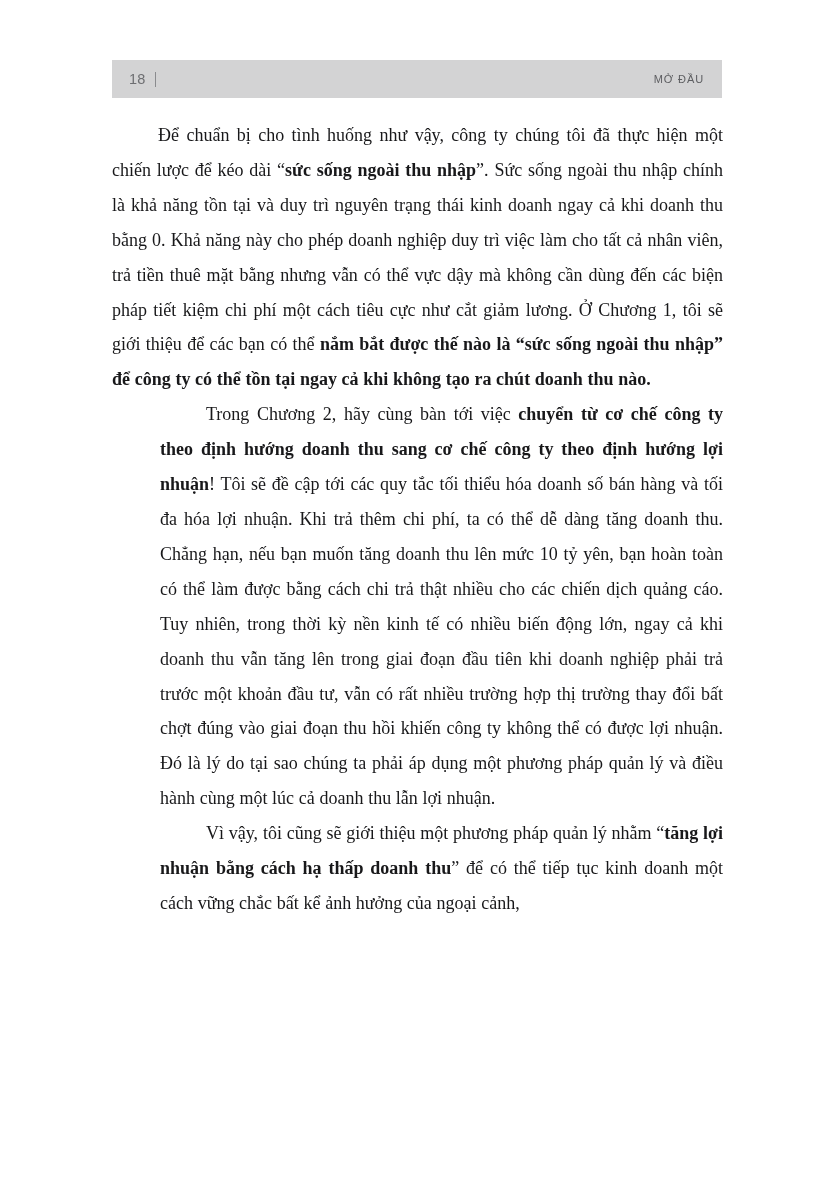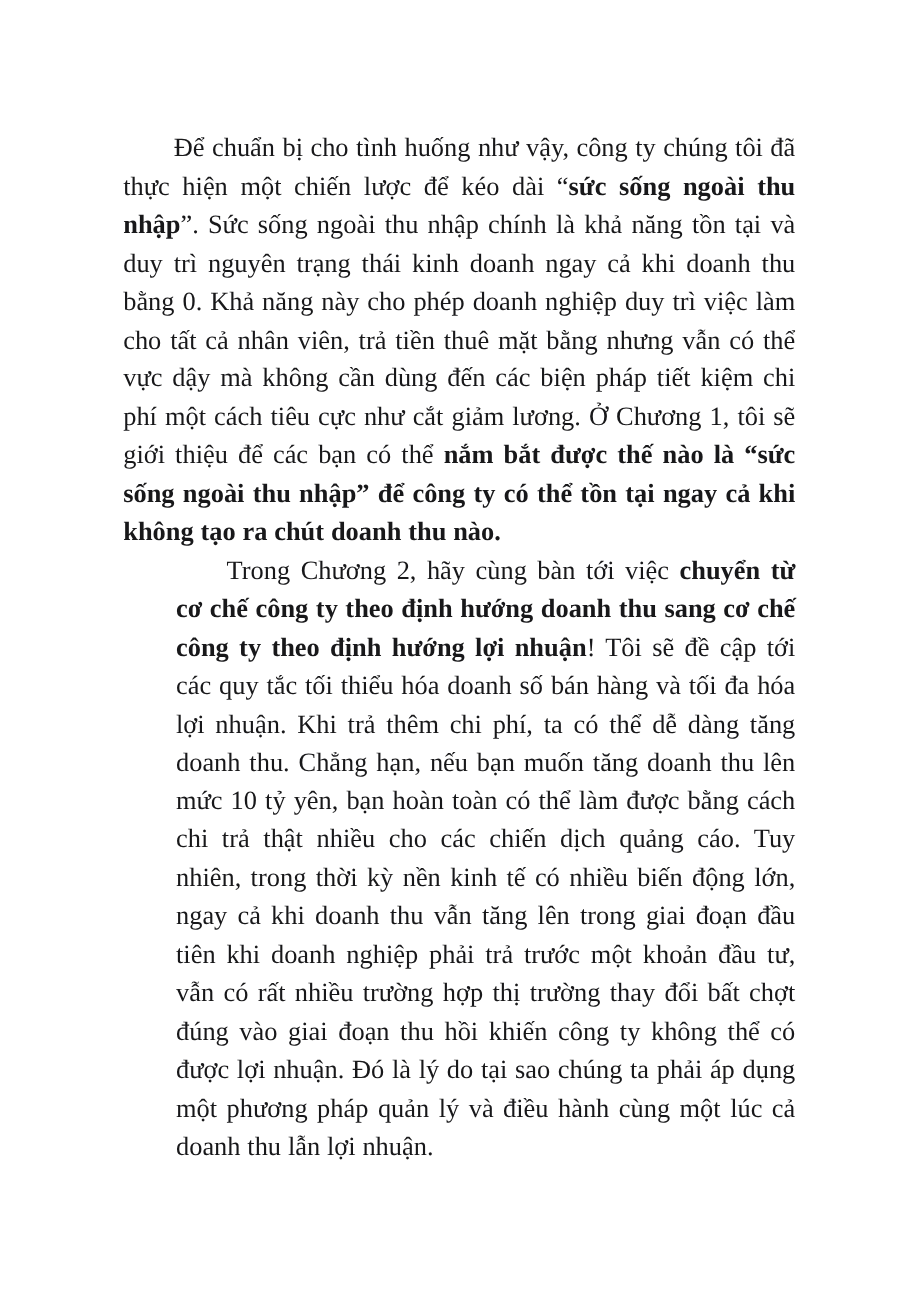--- a/index.html
+++ b/index.html
@@ -69,21 +69,21 @@
     position: absolute;
     left: 112px;
     top: 118px;
     width: 611px;
   }
   p.para {
     margin: 0;
     text-align: justify;
     text-justify: inter-word;
     text-indent: 46px;
-    font-size: 24px;
+    font-size: 18px;
     line-height: 34.9px;
     color: #18181a;
     font-family: "Liberation Serif", "DejaVu Serif", serif;
     hyphens: none;
     word-spacing: 0.2px;
   }
   p.para + p.para {
     margin-top: 0;
     margin-left: 48px;
   }
@@ -92,19 +92,28 @@
   }
   .last-line-loose {
     text-align-last: left;
   }
 </style>
 </head>
 <body>
 
 <div class="page">
 
+  <div class="running-header">
+    <div class="header-left">
+      <span class="page-number">18</span>
+      <span class="header-rule"></span>
+    </div>
+    <div class="header-spacer"></div>
+    <span class="header-title">MỞ ĐẦU</span>
+  </div>
 
   <div class="body-column">
     <p class="para"><span>Để chuẩn bị cho tình huống như vậy, công ty chúng tôi đã thực hiện một chiến lược để kéo dài “</span><b>sức sống ngoài thu nhập</b><span>”. Sức sống ngoài thu nhập chính là khả năng tồn tại và duy trì nguyên trạng thái kinh doanh ngay cả khi doanh thu bằng 0. Khả năng này cho phép doanh nghiệp duy trì việc làm cho tất cả nhân viên, trả tiền thuê mặt bằng nhưng vẫn có thể vực dậy mà không cần dùng đến các biện pháp tiết kiệm chi phí một cách tiêu cực như cắt giảm lương. Ở Chương 1, tôi sẽ giới thiệu để các bạn có thể </span><b>nắm bắt được thế nào là “sức sống ngoài thu nhập” để công ty có thể tồn tại ngay cả khi không tạo ra chút doanh thu nào.</b></p>
     <p class="para"><span>Trong Chương 2, hãy cùng bàn tới việc </span><b>chuyển từ cơ chế công ty theo định hướng doanh thu sang cơ chế công ty theo định hướng lợi nhuận</b><span>! Tôi sẽ đề cập tới các quy tắc tối thiểu hóa doanh số bán hàng và tối đa hóa lợi nhuận. Khi trả thêm chi phí, ta có thể dễ dàng tăng doanh thu. Chẳng hạn, nếu bạn muốn tăng doanh thu lên mức 10 tỷ yên, bạn hoàn toàn có thể làm được bằng cách chi trả thật nhiều cho các chiến dịch quảng cáo. Tuy nhiên, trong thời kỳ nền kinh tế có nhiều biến động lớn, ngay cả khi doanh thu vẫn tăng lên trong giai đoạn đầu tiên khi doanh nghiệp phải trả trước một khoản đầu tư, vẫn có rất nhiều trường hợp thị trường thay đổi bất chợt đúng vào giai đoạn thu hồi khiến công ty không thể có được lợi nhuận. Đó là lý do tại sao chúng ta phải áp dụng một phương pháp quản lý và điều hành cùng một lúc cả doanh thu lẫn lợi nhuận.</span></p>
+    <p class="para last-line-loose"><span>Vì vậy, tôi cũng sẽ giới thiệu một phương pháp quản lý nhằm “</span><b>tăng lợi nhuận bằng cách hạ thấp doanh thu</b><span>” để có thể tiếp tục kinh doanh một cách vững chắc bất kể ảnh hưởng của ngoại cảnh,</span></p>
   </div>
 
 </div>
 
 </body></html>

